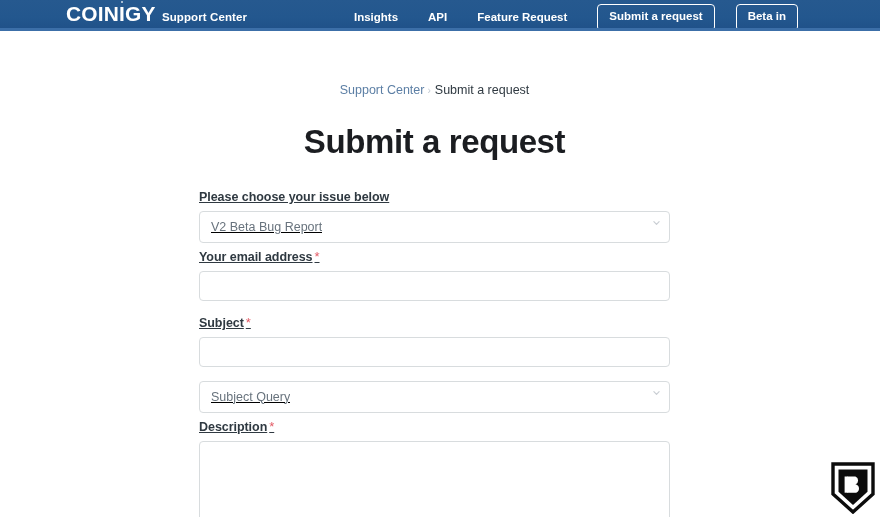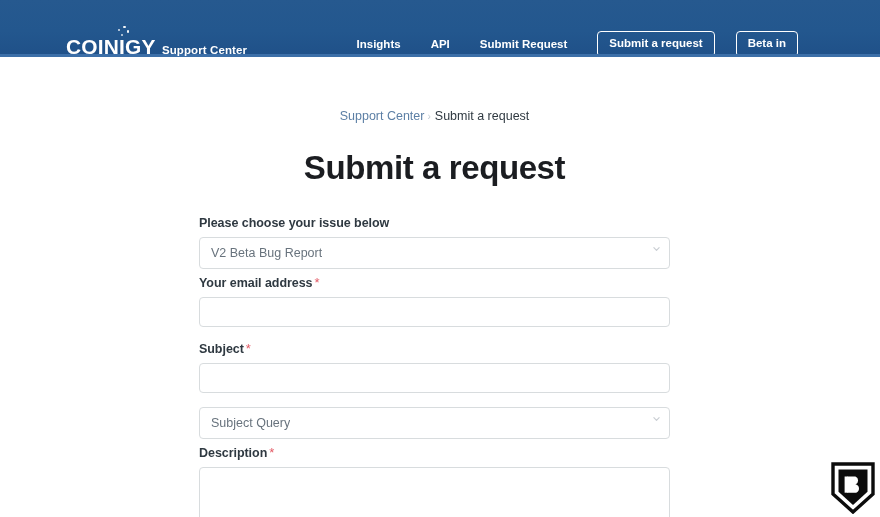--- a/index.html
+++ b/index.html
@@ -10,24 +10,24 @@
     overflow: hidden;
     background: #ffffff;
     font-family: "Liberation Sans", sans-serif;
     -webkit-font-smoothing: antialiased;
   }
 
   
   .site-header {
     position: relative;
     width: 880px;
-    height: 57px;
+    height: 31px;
     background: linear-gradient(180deg, #26598f 0%, #23578e 55%, #1f5088 100%);
     display: flex;
-    align-items: flex-end;
+    align-items: flex-start;
     padding: 4px 82px 0 66px;
   }
   .site-header::after {
     content: "";
     position: absolute;
     left: 0; right: 0; bottom: 0;
     height: 3px;
     background: #3c6fa8;
   }
 
@@ -154,20 +154,21 @@
   .form-area { margin-top: 28px; }
 
   .field { margin-bottom: 14px; }
   .field-label {
     display: block;
     font-size: 12.5px;
     font-weight: bold;
     color: #2f3941;
     margin-bottom: 7px;
     letter-spacing: -0.05px;
+    text-decoration: underline;
   }
   .req-star {
     color: #e35b66;
     font-weight: normal;
     font-size: 13px;
     padding-left: 2px;
   }
 
   .text-input {
     display: block;
@@ -180,20 +181,21 @@
     font-size: 12.5px;
     color: #2f3941;
     padding: 0 10px;
     outline: none;
   }
 
   .select-wrap {
     position: relative;
     width: 471px;
     height: 24px;
+    text-decoration: underline;
   }
   .select-box {
     width: 471px;
     height: 32px;
     border: 1px solid #d8dcde;
     border-radius: 4px;
     background: #ffffff;
     display: flex;
     align-items: center;
     padding: 0 24px 0 11px;
@@ -272,21 +274,21 @@
           <i></i>
       </span>
       <span class="logo-text">COINIGY</span>
     </span>
     <span class="brand-sub">Support Center</span>
   </div>
 
   <nav class="header-nav">
     <a class="nav-link">Insights</a>
     <a class="nav-link">API</a>
-    <a class="nav-link">Submit Request</a>
+    <a class="nav-link">Feature Request</a>
     <button class="nav-btn">Submit a request</button>
     <button class="nav-btn">Beta in</button>
   </nav>
 
 </header>
 
 <main class="page-main">
   <div class="content-wrap">
 
     <div class="breadcrumb">

